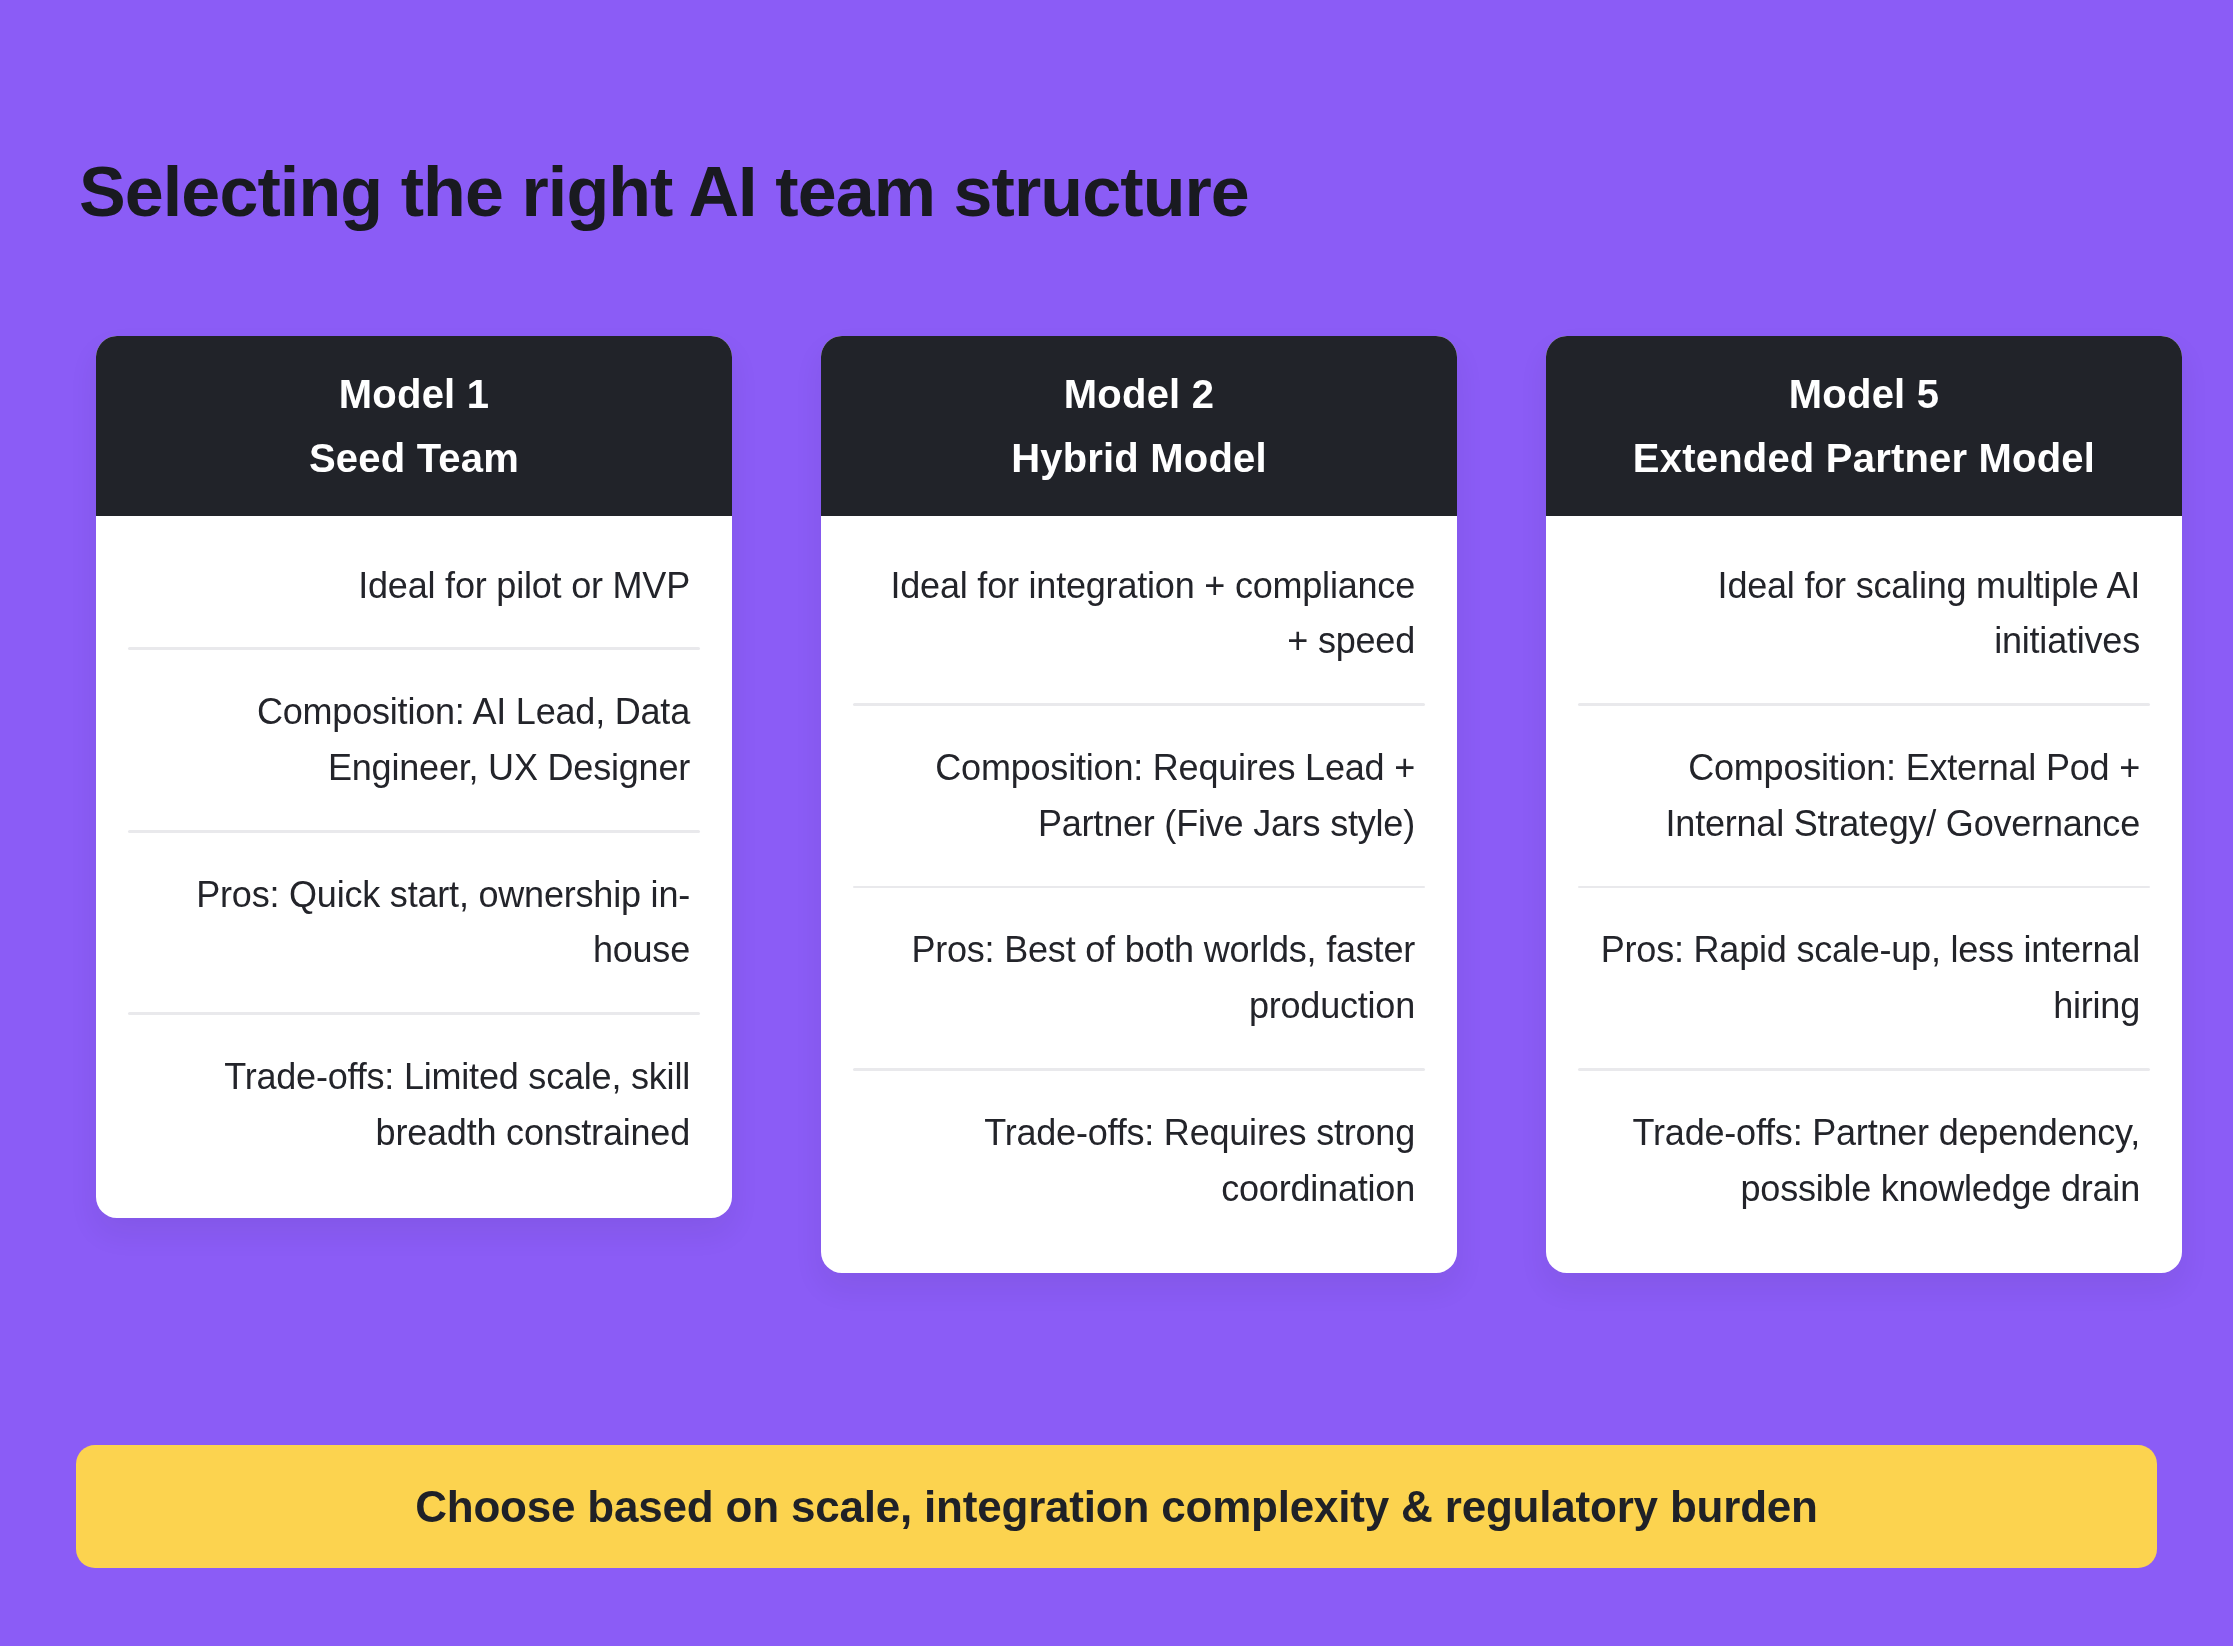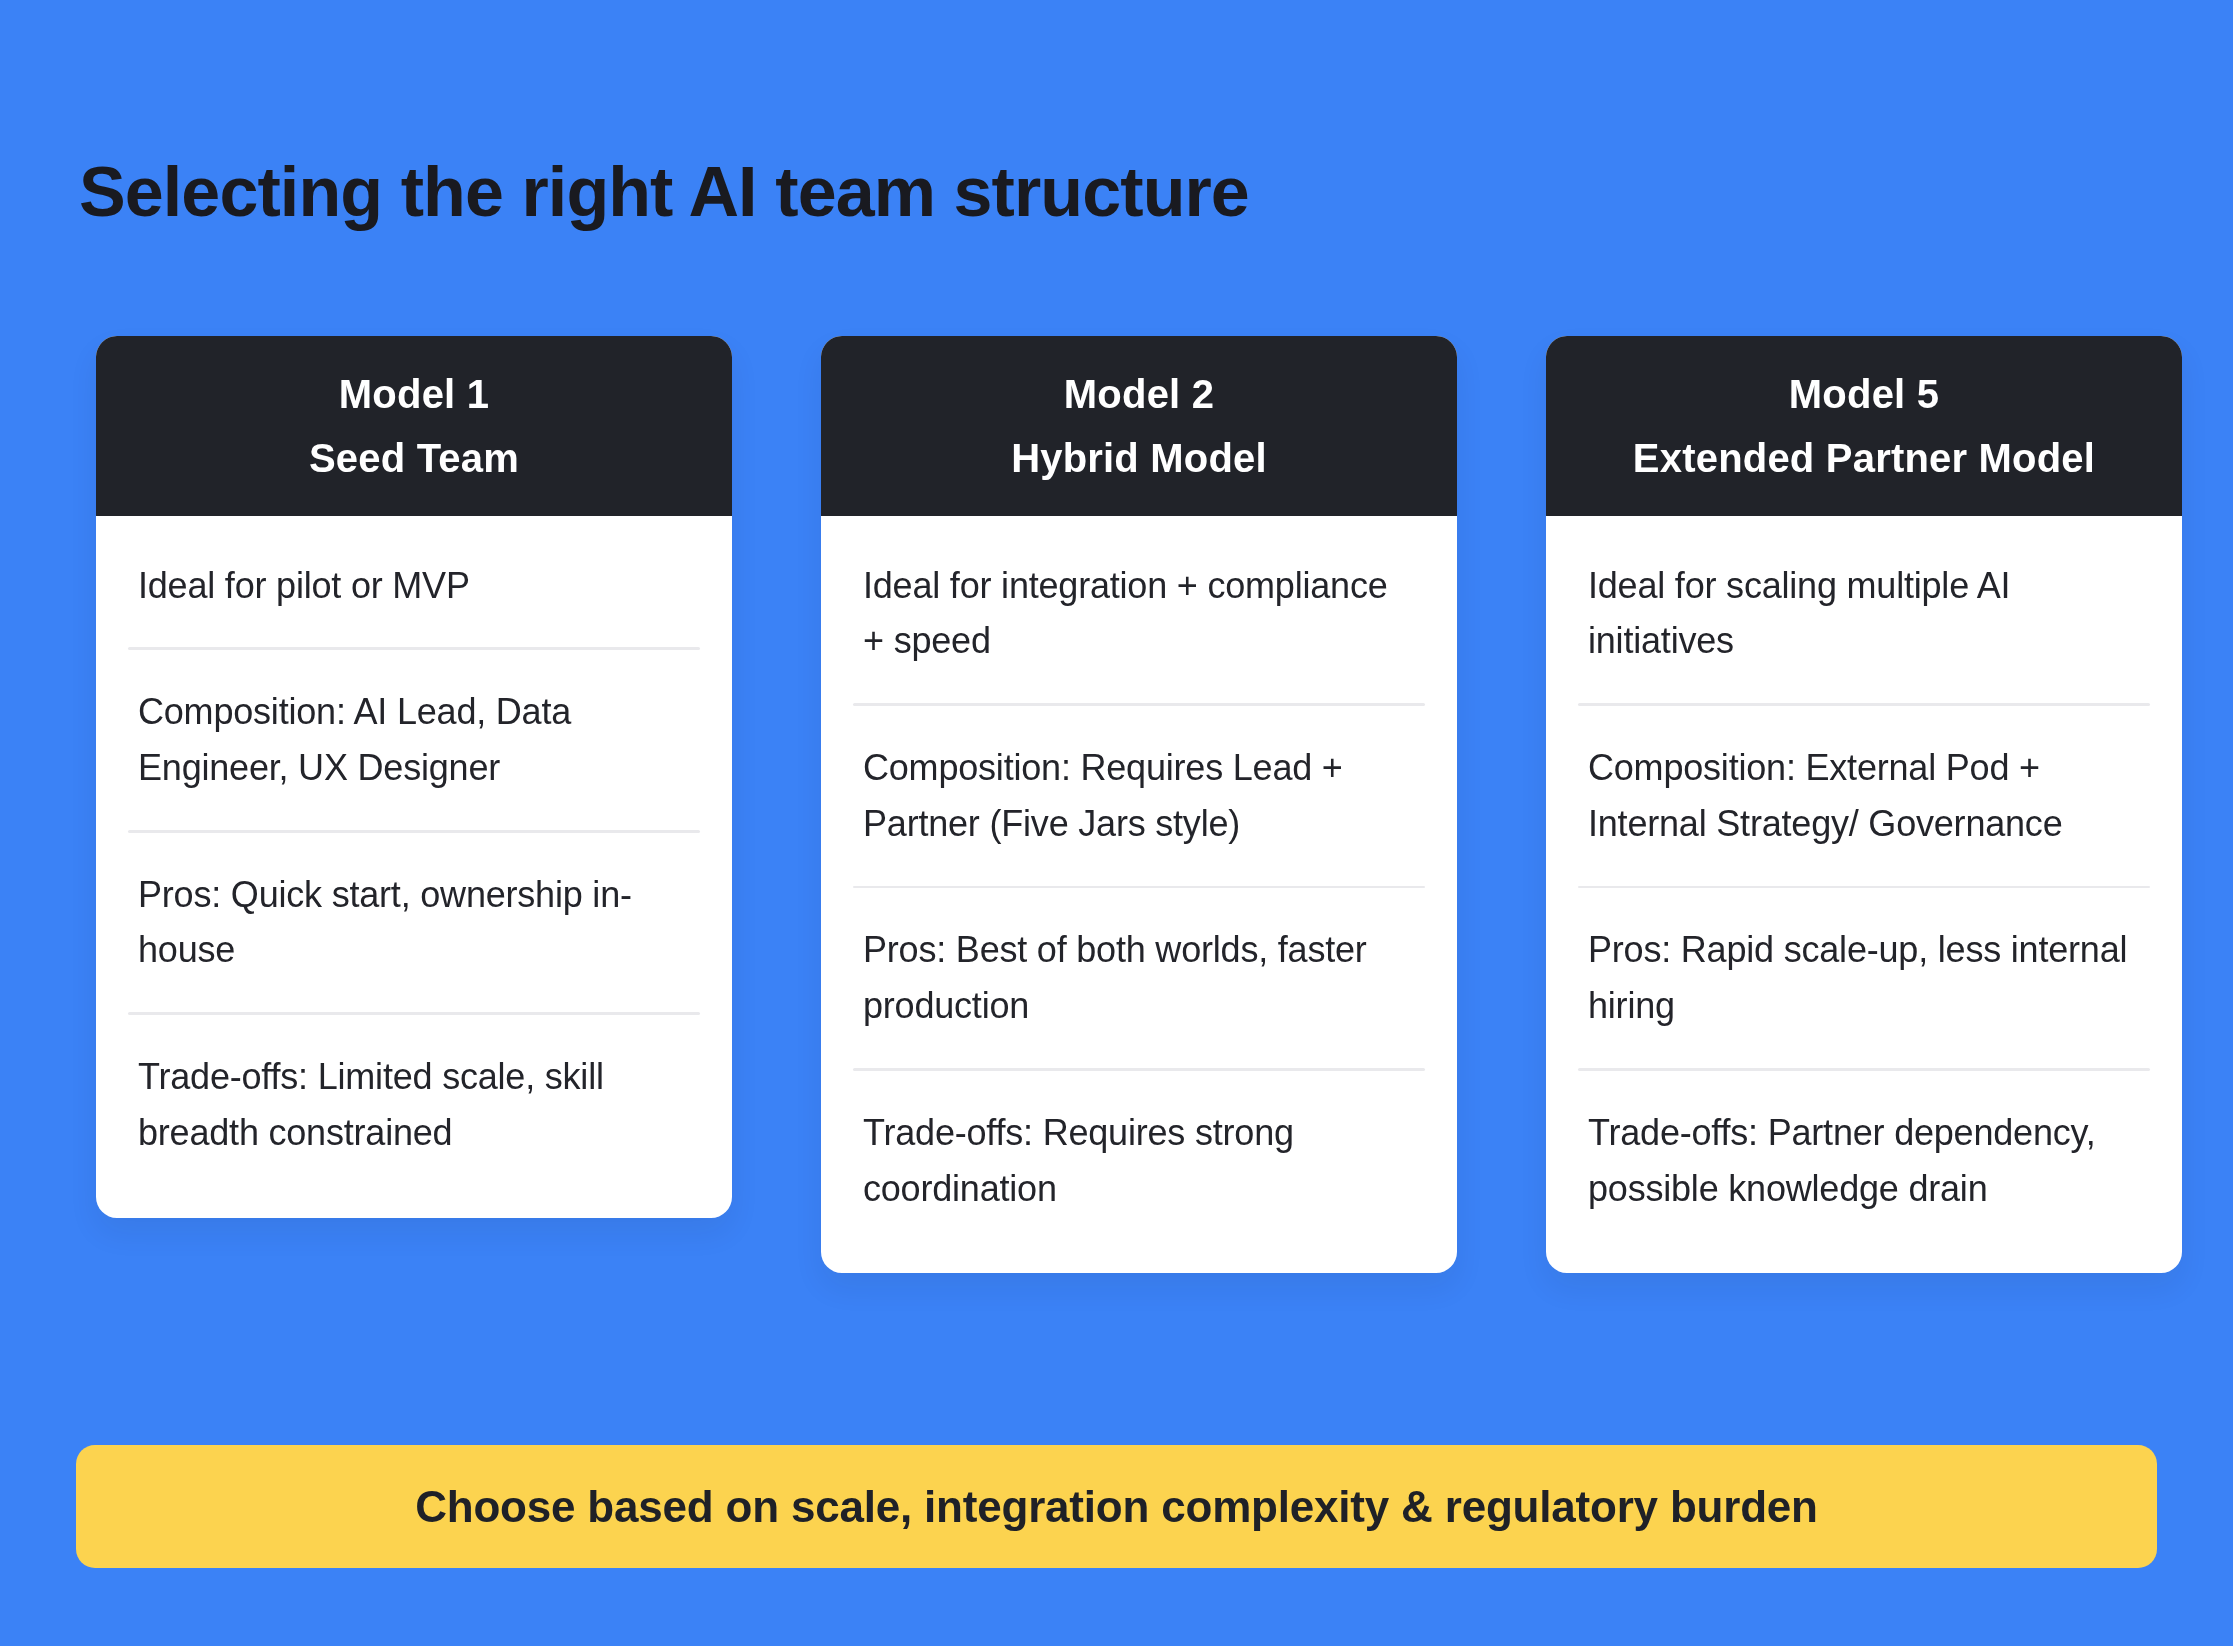--- a/index.html
+++ b/index.html
@@ -5,21 +5,21 @@
   html, body {
     margin: 0;
     padding: 0;
     background: #f7f7fb;
     font-family: "Liberation Sans", sans-serif;
   }
   .slide {
     position: relative;
     width: 2233px;
     height: 1647px;
-    background: #3b82f6;
+    background: #8b5cf6;
     overflow: hidden;
   }
   .page-title {
     position: absolute;
     left: 79px;
     top: 150px;
     font-size: 70px;
     font-weight: 700;
     color: #191a20;
     letter-spacing: -0.9px;
@@ -60,21 +60,21 @@
     box-sizing: border-box;
   }
   .card-body {
     padding: 7.6px 0 23px;
   }
   .card-row {
     padding: 34px 42px;
     font-size: 36px;
     line-height: 1.55;
     color: #23242a;
-    text-align: left;
+    text-align: right;
     letter-spacing: -0.2px;
   }
   .divider {
     height: 2.8px;
     background: #e9e9ec;
     margin: 0 32px;
     border-radius: 1.9px;
   }
   .banner {
     position: absolute;

